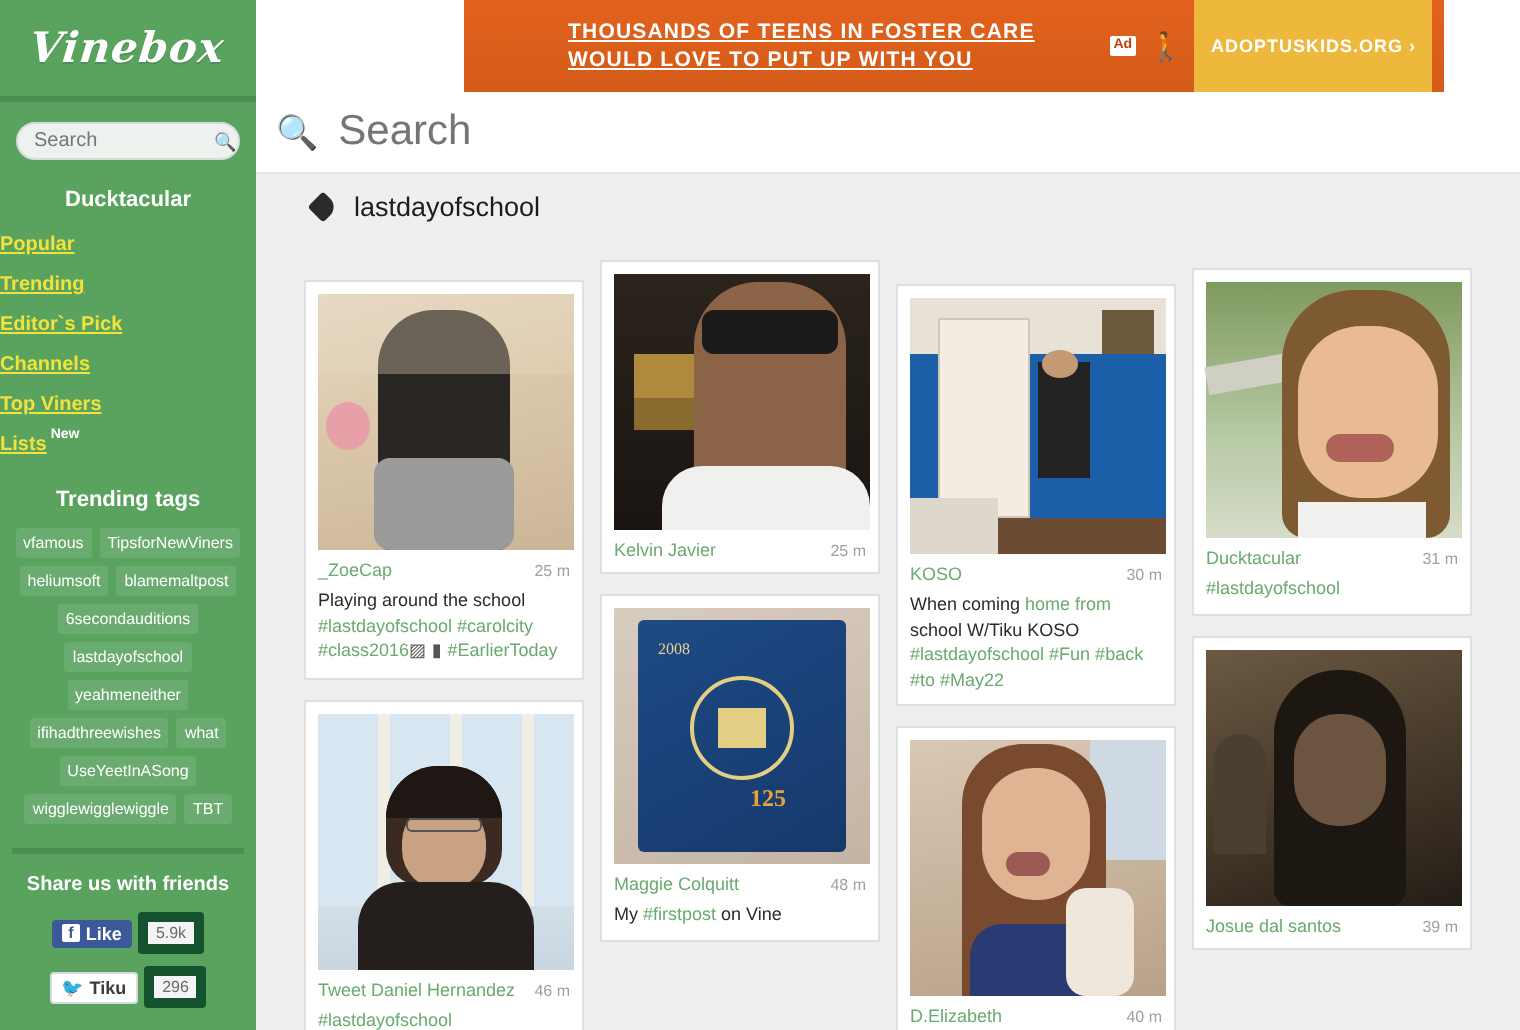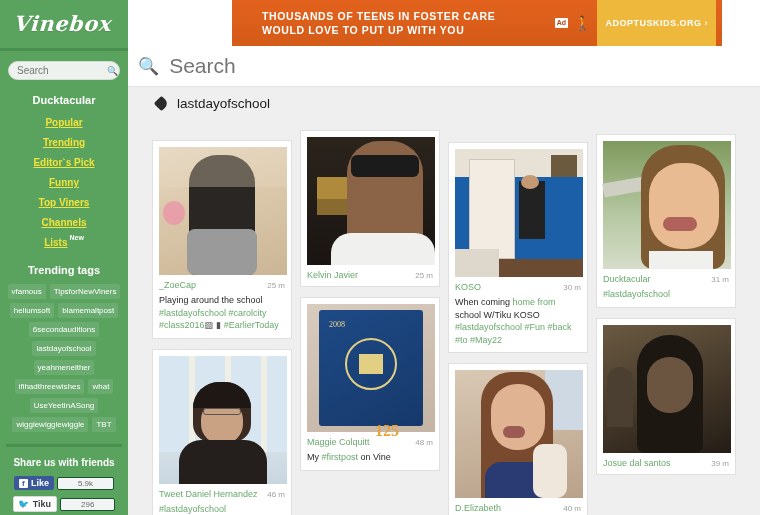--- a/index.html
+++ b/index.html
@@ -57,21 +57,21 @@
   .search-box .mag { font-size: 9px; color: #8a8a8a; margin-left: auto; }
 
   .section-title {
     text-align: center;
     font-size: 11px;
     font-weight: bold;
     color: #ffffff;
     margin: 14px 0 6px 0;
   }
   .cat-list { list-style: none; margin: 0; padding: 0; }
-  .cat-list li { text-align: center; margin: 2px 0; }
+  .cat-list li { margin: 2px 0; }
   .cat-list a {
     color: #f2e23c;
     font-size: 10px;
     text-decoration: underline;
     font-weight: bold;
   }
   .badge-new {
     color: #ffffff; font-size: 7px; font-weight: bold;
     vertical-align: super; margin-left: 2px; text-decoration: none;
   }
@@ -105,21 +105,21 @@
   .fb-like {
     background: #3b5998; color: #fff; font-size: 9px; font-weight: bold;
     padding: 2px 5px; border-radius: 2px; display: flex; align-items: center; gap: 3px;
   }
   .fb-f {
     background: #fff; color: #3b5998; font-weight: bold; font-size: 8px;
     width: 9px; height: 9px; line-height: 9px; text-align: center; border-radius: 1px;
   }
   .count-pill {
     background: #f3f4f6; color: #6a6a6a; font-size: 8px;
-    border: 1px solid #14532d; padding: 1px 20px; margin-left: 3px; border-radius: 2px;
+    border: 5px solid #14532d; padding: 1px 4px; margin-left: 3px; border-radius: 2px;
   }
   .tw-btn {
     background: #ffffff; color: #3d3d3d; font-size: 9px; font-weight: bold;
     padding: 2px 5px; border-radius: 2px; display: flex; align-items: center; gap: 3px;
     border: 1px solid #d8dade;
   }
   .tw-bird { color: #2daae1; font-size: 9px; }
 
   
   .right { flex: 1 1 auto; position: relative; background: #efefef; height: 515px; overflow: hidden; }
@@ -127,22 +127,23 @@
   .topbar { height: 46px; background: #ffffff; display: flex; }
   .ad-banner {
     position: absolute; left: 104px; top: 0;
     width: 490px; height: 46px;
     background: linear-gradient(180deg,#e2621d 0%, #d45b18 100%);
     display: flex; align-items: center;
     overflow: hidden;
   }
   .ad-text {
     color: #ffffff; font-size: 10.5px; font-weight: bold;
-    letter-spacing: 0.6px; line-height: 14px; margin-left: 30px;
+    letter-spacing: 0.6px; line-height: 14px; margin-left: 52px;
     text-transform: uppercase;
+    text-decoration: underline;
   }
   .ad-right { margin-left: auto; display: flex; align-items: center; gap: 6px; padding-right: 6px; }
   .ad-choices {
     background: #ffffff; color: #c0430f; font-size: 7px; font-weight: bold;
     padding: 1px 2px; border-radius: 1px; line-height: 8px; text-align: center;
   }
   .ad-logo { color: rgba(255,255,255,0.85); font-size: 14px; }
   .ad-cta {
     background: #eeb83c; color: #ffffff; font-size: 9px; font-weight: bold;
     padding: 21px 8px; letter-spacing: 0.5px; white-space: nowrap;
@@ -223,23 +224,22 @@
     <div class="search-box">
       <input placeholder="Search" style="">
       <span class="mag">🔍</span>
     </div>
 
     <div class="section-title">Ducktacular</div>
     <ul class="cat-list">
       <li><a href="#">Popular</a></li>
       <li><a href="#">Trending</a></li>
       <li><a href="#">Editor`s Pick</a></li>
-      <li><a href="#">Funny</a></li>
+      <li><a href="#">Channels</a></li>
       <li><a href="#">Top Viners</a></li>
-      <li><a href="#">Channels</a></li>
       <li>
         <a href="#">Lists</a><span class="badge-new">New</span>
       </li>
     </ul>
 
     <div class="section-title">Trending tags</div>
     <div class="tags-wrap">
       <span class="tag">vfamous</span>
       <span class="tag">TipsforNewViners</span>
       <span class="tag">heliumsoft</span>
@@ -356,21 +356,21 @@
               <span class="time">25 m</span>
             </div>
           </div>
 
           <div class="card">
             <div class="thumb" style="background:linear-gradient(160deg,#d8ccbf 0%,#c4b4a4 100%);position:relative;">
               <div style="position:absolute;left:12px;top:6px;width:104px;height:116px;background:linear-gradient(150deg,#1e4a86 0%,#16396b 100%);border-radius:3px;"></div>
               <div style="position:absolute;left:22px;top:16px;font-size:8px;color:#e8d48a;font-family:'Liberation Serif',serif;">2008</div>
               <div style="position:absolute;left:38px;top:34px;width:52px;height:52px;border:2px solid #e2cf84;border-radius:50%;"></div>
               <div style="position:absolute;left:52px;top:50px;width:24px;height:20px;background:#e2cf84;"></div>
-              <div style="position:absolute;left:68px;top:88px;font-size:16px;color:#e8a13c;font-weight:bold;font-family:'Liberation Serif',serif;margin-top:30px;">125</div>
+              <div style="position:absolute;left:68px;top:88px;font-size:12px;color:#e8a13c;font-weight:bold;font-family:'Liberation Serif',serif;">125</div>
             </div>
             <div class="meta">
               <span class="author">Maggie Colquitt</span>
               <span class="time">48 m</span>
             </div>
             <div class="caption">
               <span>My </span><span class="hash">#firstpost </span><span>on Vine</span>
             </div>
           </div>
         </div>

